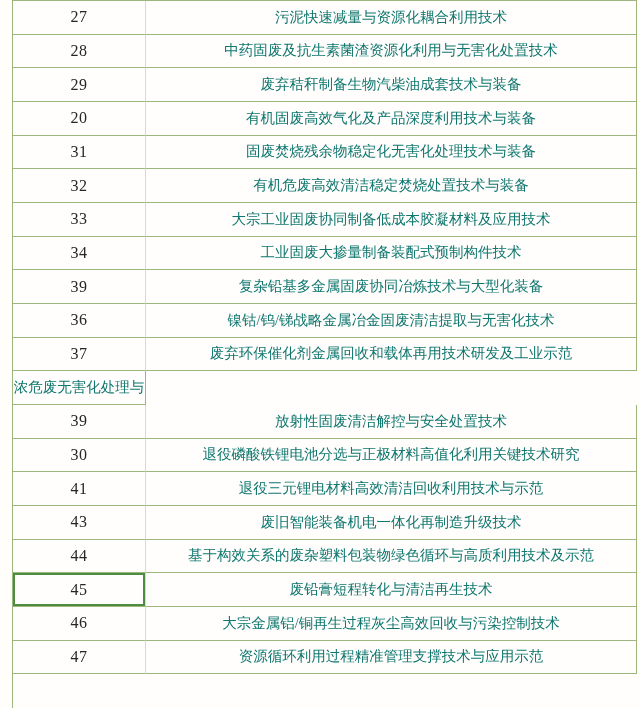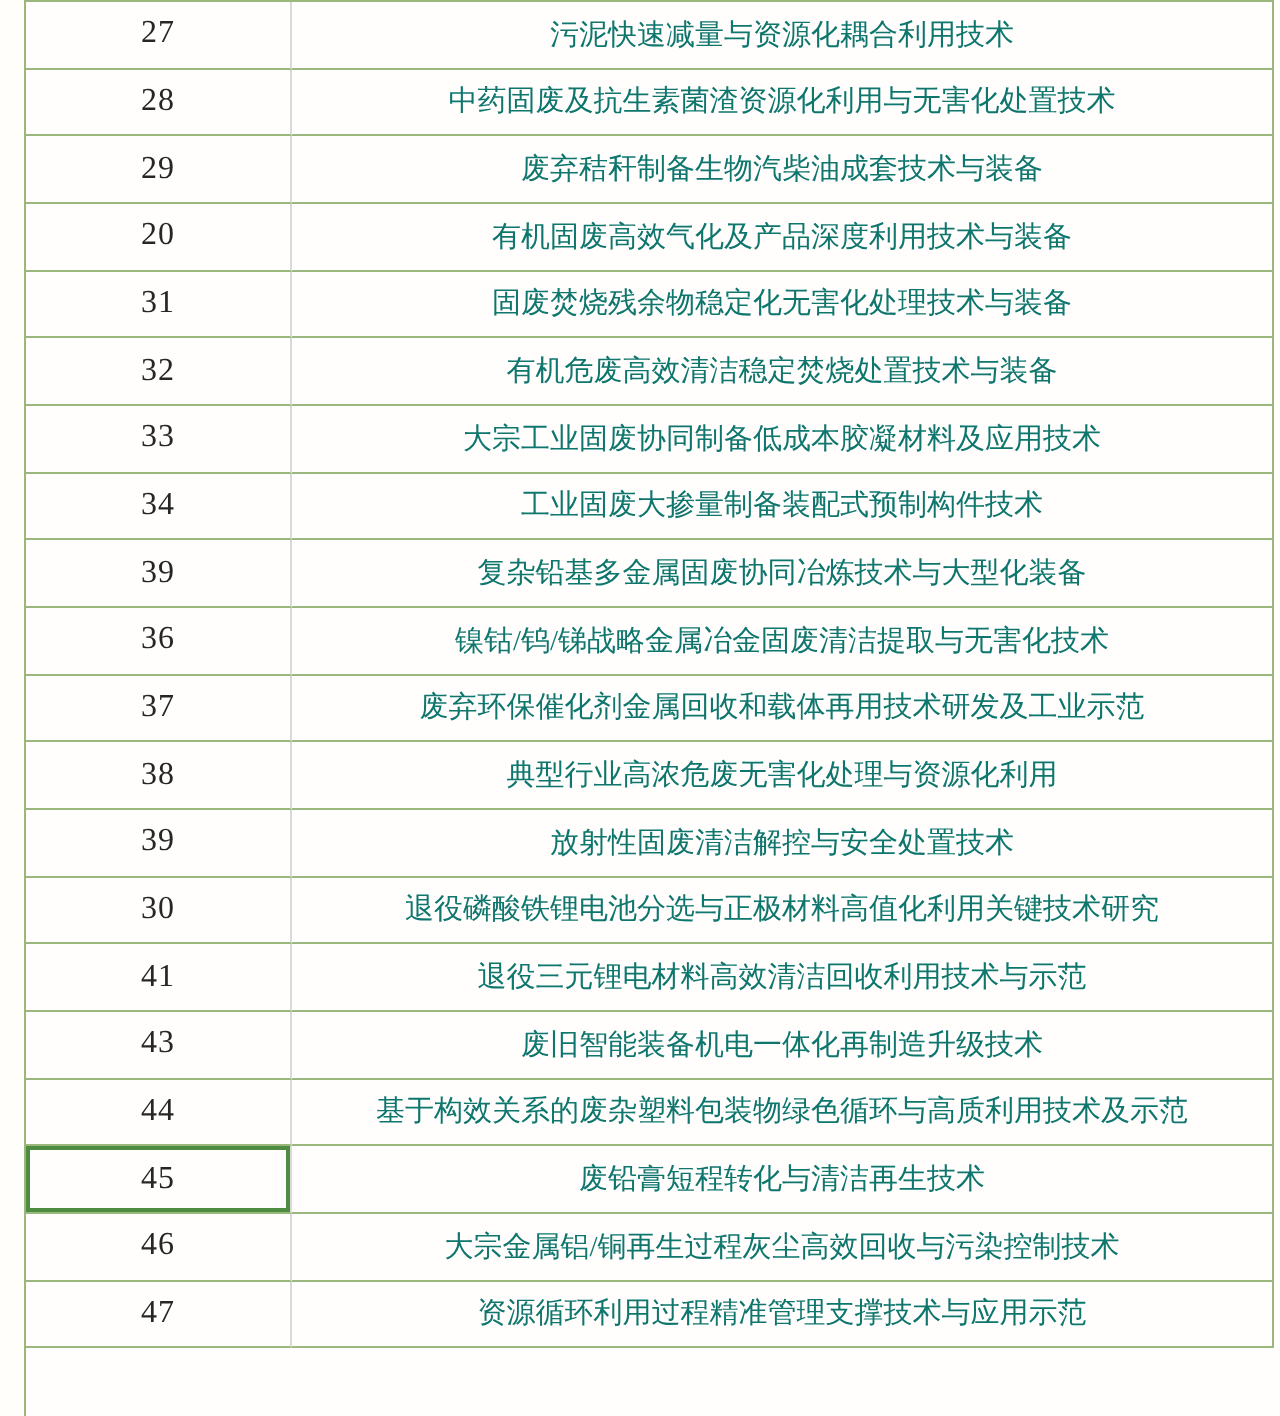--- a/index.html
+++ b/index.html
@@ -114,21 +114,20 @@
     <div class="cell num">36</div>
     <div class="cell title">镍钴/钨/锑战略金属冶金固废清洁提取与无害化技术</div>
   </div>
 
   <div class="row">
     <div class="cell num">37</div>
     <div class="cell title">废弃环保催化剂金属回收和载体再用技术研发及工业示范</div>
   </div>
 
   <div class="row">
-    <div class="cell num">38</div>
     <div class="cell title">典型行业高浓危废无害化处理与资源化利用</div>
   </div>
 
   <div class="row">
     <div class="cell num">39</div>
     <div class="cell title">放射性固废清洁解控与安全处置技术</div>
   </div>
 
   <div class="row">
     <div class="cell num">30</div>

